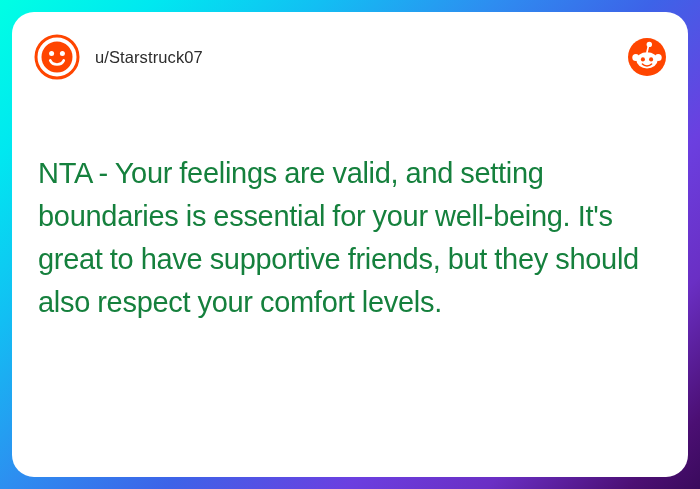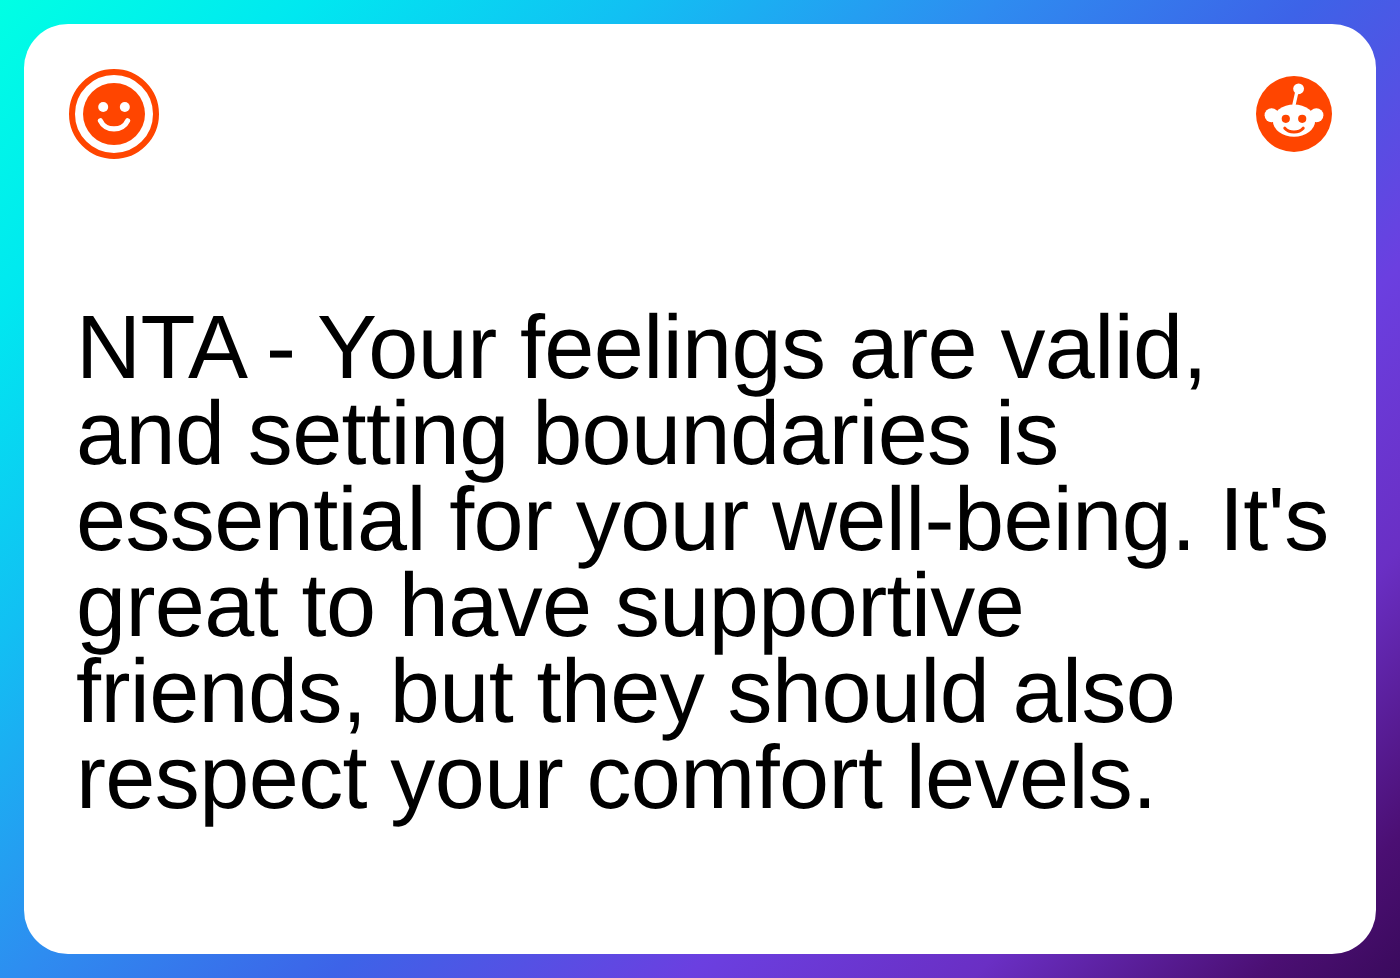--- a/index.html
+++ b/index.html
@@ -92,24 +92,24 @@
     position: absolute;
     left: 0;
     top: 140px;
     width: 100%;
     box-sizing: border-box;
     padding: 0 22px 0 26px;
   }
 
   .body-text {
     font-family: "Liberation Sans", sans-serif;
-    font-size: 45px;
+    font-size: 29px;
     font-weight: 400;
     line-height: 43px;
-    color: #000000;
+    color: #15803d;
     letter-spacing: -0.3px;
     margin: 0;
     word-spacing: -0.5px;
   }
 </style>
 </head>
 <body>
 
 <div id="canvas">
 
@@ -120,20 +120,21 @@
       <span class="avatar">
         <svg viewBox="0 0 46 46" width="46" height="46" aria-hidden="true">
           <circle cx="23" cy="23" r="21" fill="none" stroke="#FF4500" stroke-width="3"></circle>
           <circle cx="23" cy="23" r="15.5" fill="#FF4500"></circle>
           <circle cx="17.6" cy="19.5" r="2.5" fill="#FFFFFF"></circle>
           <circle cx="28.4" cy="19.5" r="2.5" fill="#FFFFFF"></circle>
           <path d="M16.2 26.4 a7.3 6.4 0 0 0 13.6 0" fill="none" stroke="#FFFFFF" stroke-width="2.6" stroke-linecap="round"></path>
         </svg>
       </span>
 
+      <span class="username">u/Starstruck07</span>
 
       <span class="spacer"></span>
 
       <span class="brand-logo">
         <svg viewBox="0 0 38 38" width="38" height="38" aria-hidden="true">
           <circle cx="19" cy="19" r="19" fill="#FF4500"></circle>
           <ellipse cx="19" cy="22.3" rx="10.6" ry="8.1" fill="#FFFFFF"></ellipse>
           <circle cx="7.8" cy="19.6" r="3.5" fill="#FFFFFF"></circle>
           <circle cx="30.2" cy="19.6" r="3.5" fill="#FFFFFF"></circle>
           <path d="M19 14.3 L20.6 7.2" stroke="#FFFFFF" stroke-width="1.7" fill="none" stroke-linecap="round"></path>

